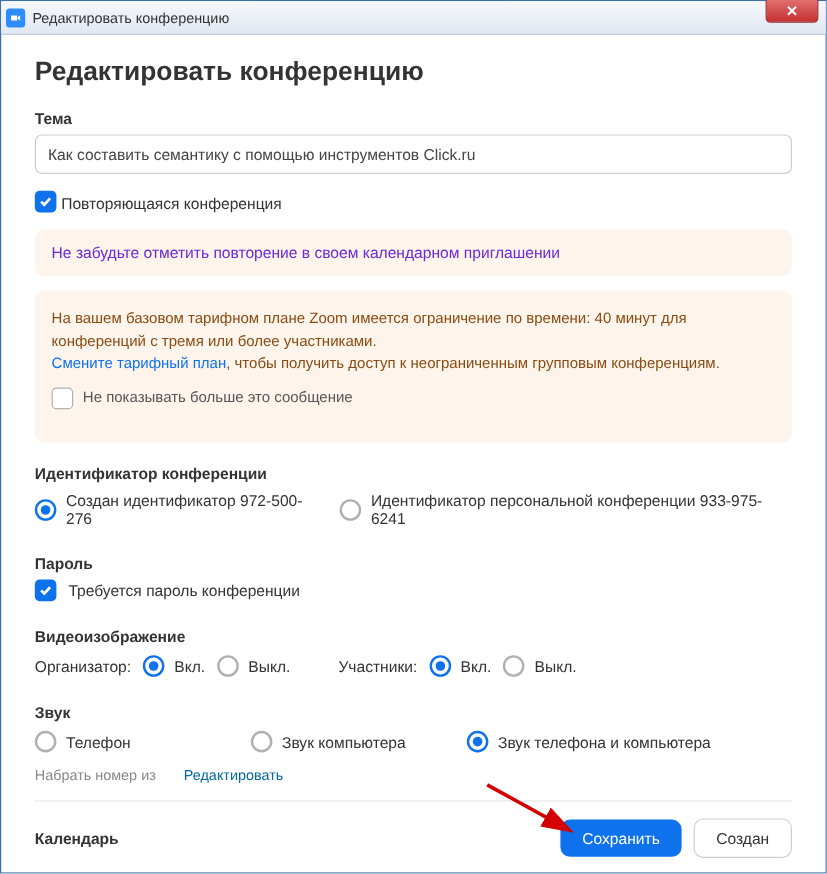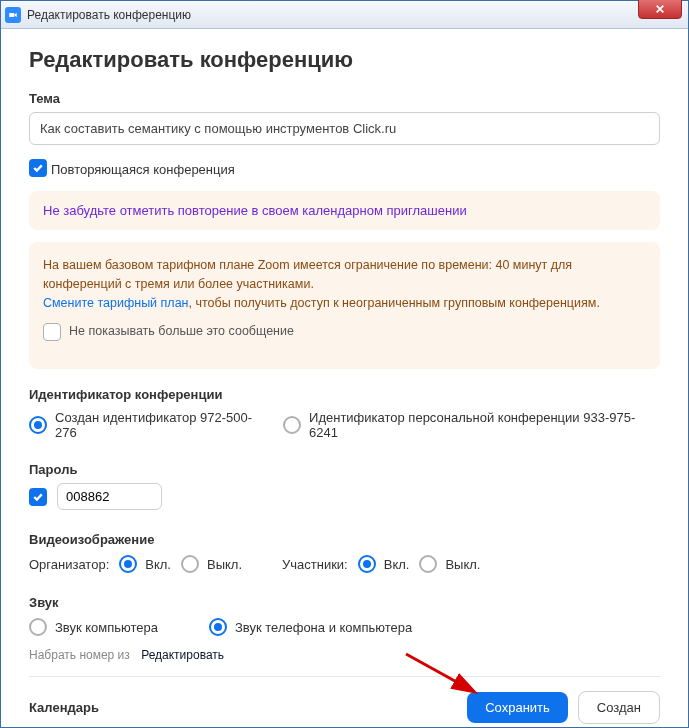--- a/index.html
+++ b/index.html
@@ -110,21 +110,21 @@
     width: 105px; border: 1px solid #cfcfcf; border-radius: 6px;
     padding: 5px 8px; font-size: 13px;
   }
 
   .video-row { display: flex; align-items: center; gap: 10px; margin-top: 8px; font-size: 13px; flex-wrap: wrap; }
 
   .audio-row { display: flex; align-items: center; gap: 10px; margin-top: 8px; font-size: 13px; flex-wrap: wrap; }
   .audio-row .opt { width: 170px; }
 
   .dial { margin-top: 12px; font-size: 12px; color: #888; }
-  .dial a { color: #0f172a; text-decoration: none; margin-left: 8px; }
+  .dial a { color: #0369a1; text-decoration: none; margin-left: 20px; }
 
   .footer {
     border-top: 1px solid #e6e6e6;
     padding-top: 14px;
     margin-top: 14px;
     display: flex; align-items: center;
   }
   .footer .cal-label { font-weight: 600; font-size: 13px; }
   .footer .spacer { flex: 1; }
   .btn {
@@ -199,21 +199,21 @@
       </span>
     </div>
 
     <div class="section-label" style="margin-top:22px">Пароль</div>
     <div class="pw-row">
       <span class="checkbox checked">
         <svg viewBox="0 0 16 16">
             <path d="M3 8 L6.5 11.5 L13 4.5"></path>
           </svg>
       </span>
-      <input class="pw-input" type="text" value="008862" style="">
+      <span>Требуется пароль конференции</span>
     </div>
 
     <div class="section-label" style="margin-top:22px">Видеоизображение</div>
     <div class="video-row">
       <span>Организатор:</span>
       <span class="opt">
         <span class="radio selected"></span>
         <span>Вкл.</span>
       </span>
       <span class="opt">
@@ -227,20 +227,24 @@
         <span>Вкл.</span>
       </span>
       <span class="opt">
         <span class="radio"></span>
         <span>Выкл.</span>
       </span>
     </div>
 
     <div class="section-label" style="margin-top:22px">Звук</div>
     <div class="audio-row">
+      <span class="opt">
+        <span class="radio"></span>
+        <span>Телефон</span>
+      </span>
       <span class="opt">
         <span class="radio"></span>
         <span>Звук компьютера</span>
       </span>
       <span class="opt" style="width:auto">
         <span class="radio selected"></span>
         <span>Звук телефона и компьютера</span>
       </span>
     </div>
     <div class="dial">

